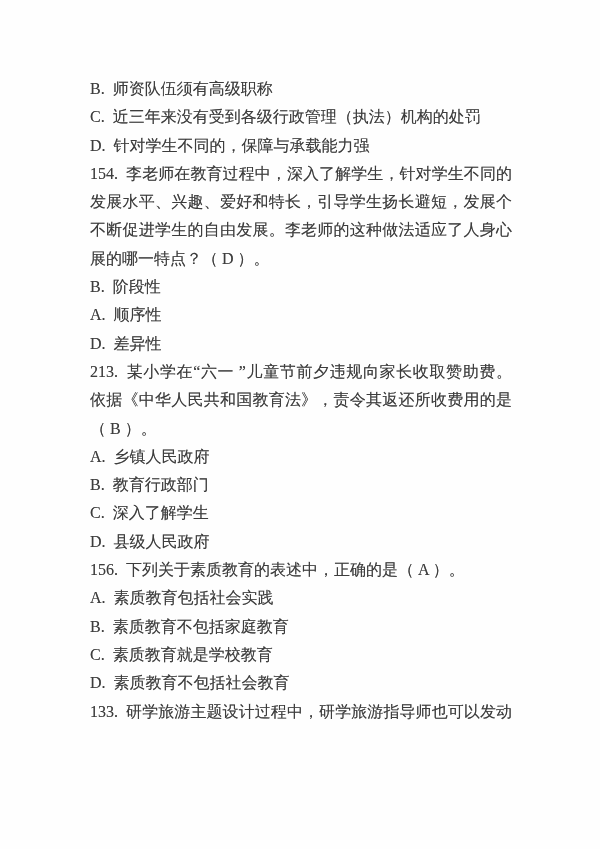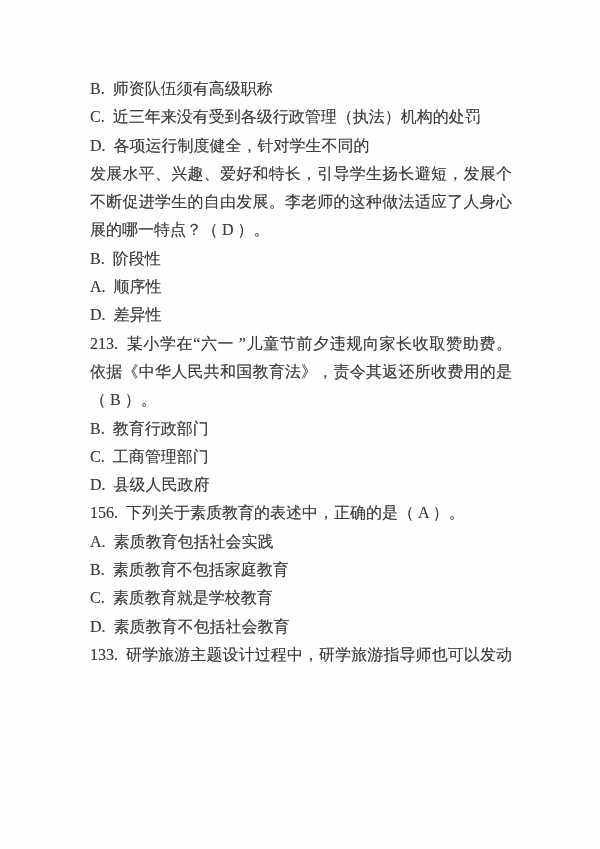--- a/index.html
+++ b/index.html
@@ -39,32 +39,34 @@
     overflow: hidden;
   }
 </style>
 </head>
 <body>
 
 <div class="page">
   <div class="doc">
     <div class="line">B. 师资队伍须有高级职称</div>
     <div class="line">C. 近三年来没有受到各级行政管理（执法）机构的处罚</div>
-    <div class="line">D. 各项运行制度健全，针对学生不同的</div>
+    <div class="line">D. 针对学生不同的，保障与承载能力强</div>
+    <div class="line jst">154. 李老师在教育过程中，深入了解学生，针对学生不同的</div>
     <div class="line jst">发展水平、兴趣、爱好和特长，引导学生扬长避短，发展个性，</div>
     <div class="line jst">不断促进学生的自由发展。李老师的这种做法适应了人身心发</div>
     <div class="line">展的哪一特点？（ D ）。</div>
     <div class="line">B. 阶段性</div>
     <div class="line">A. 顺序性</div>
     <div class="line">D. 差异性</div>
     <div class="line jst">213. 某小学在“六一 ”儿童节前夕违规向家长收取赞助费。</div>
     <div class="line jst">依据《中华人民共和国教育法》，责令其返还所收费用的是</div>
     <div class="line">（ B ）。</div>
+    <div class="line">A. 乡镇人民政府</div>
     <div class="line">B. 教育行政部门</div>
-    <div class="line">C. 工商管理部门</div>
+    <div class="line">C. 深入了解学生</div>
     <div class="line">D. 县级人民政府</div>
     <div class="line">156. 下列关于素质教育的表述中，正确的是（ A ）。</div>
     <div class="line">A. 素质教育包括社会实践</div>
     <div class="line">B. 素质教育不包括家庭教育</div>
     <div class="line">C. 素质教育就是学校教育</div>
     <div class="line">D. 素质教育不包括社会教育</div>
     <div class="line jst">133. 研学旅游主题设计过程中，研学旅游指导师也可以发动</div>
   </div>
 </div>
 

